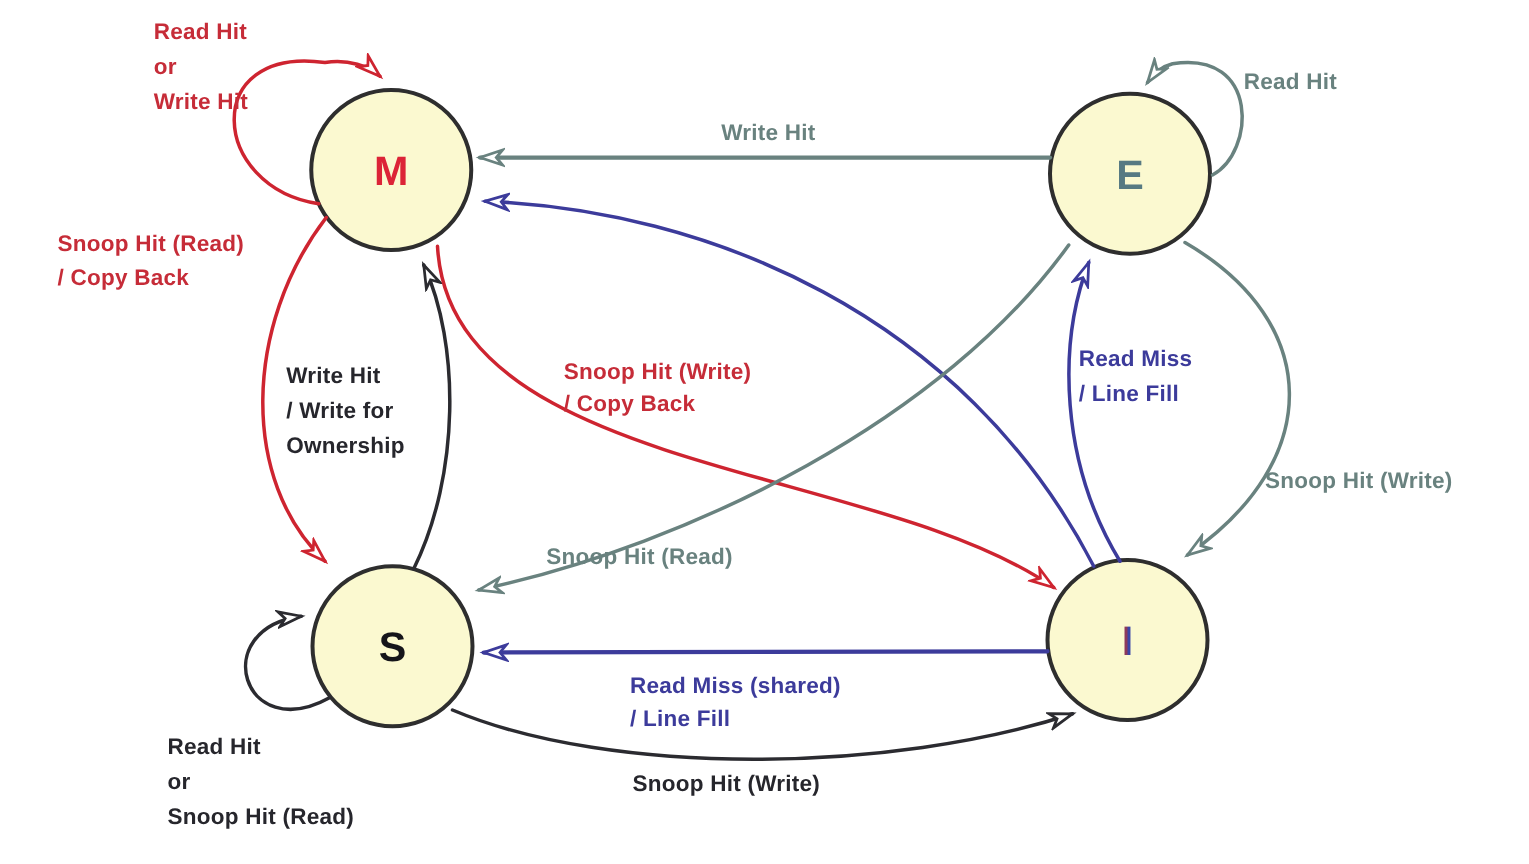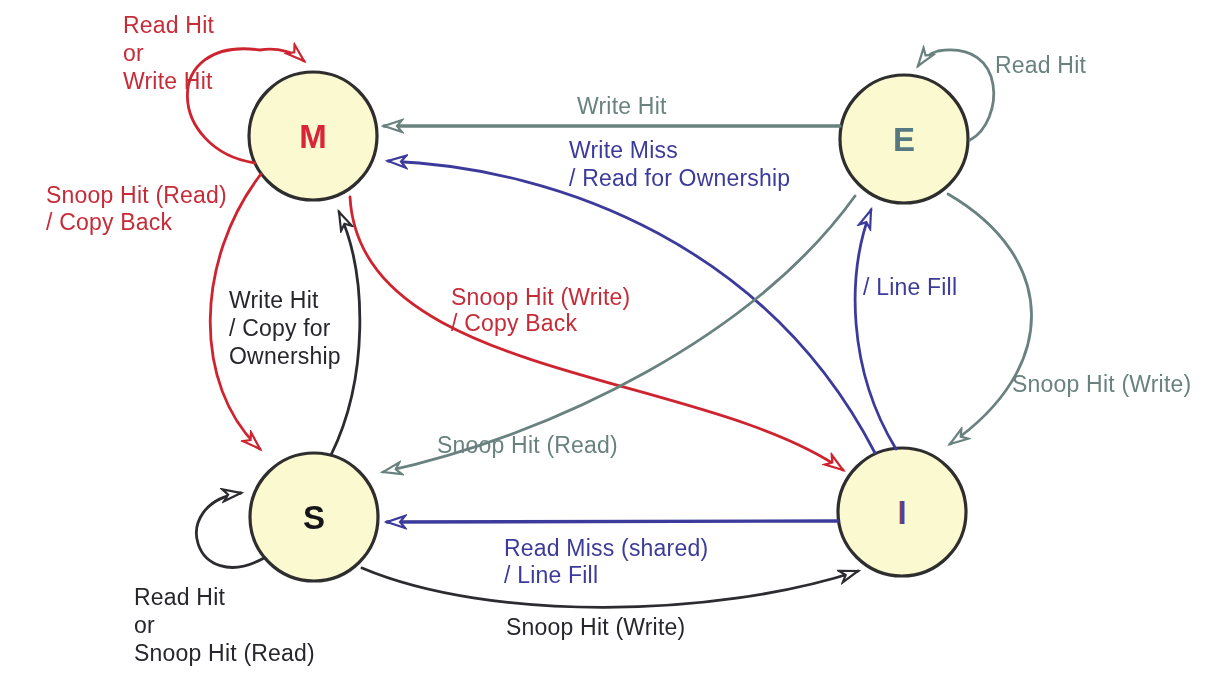--- a/index.html
+++ b/index.html
@@ -2,21 +2,21 @@
 <html><head>
 <meta charset="utf-8">
 <style>
   html,body{margin:0;padding:0;background:#ffffff;}
   .stage{
     position:relative;width:1223px;height:691px;background:#ffffff;
     font-family:"Liberation Sans",sans-serif;overflow:hidden;
   }
   .stage svg{position:absolute;left:0;top:0;}
   .lbl{
-    position:absolute;font-weight:normal;font-size:23px;line-height:28px;
+    position:absolute;font-weight:bold;font-size:18px;line-height:28px;
     white-space:nowrap;letter-spacing:0.2px;
   }
   .lbl.red{color:#C62C38;}
   .lbl.slate{color:#69827F;}
   .lbl.purple{color:#3C3B9B;}
   .lbl.black{color:#26262C;}
   .lh26{line-height:26px;}
   .lh27{line-height:27px;}
   .node-circle{fill:#FBF9D0;stroke:#2E2E2E;stroke-width:3.2;}
   .state-letter{font-family:"Liberation Sans",sans-serif;font-weight:bold;font-size:33px;text-anchor:middle;}
@@ -86,46 +86,43 @@
   </div>
 
   <div class="lbl slate" style="left:995px;top:51px">
     <div>Read Hit</div>
   </div>
 
   <div class="lbl slate" style="left:577px;top:92px">
     <div>Write Hit</div>
   </div>
 
-  <div class="lbl purple" style="left:569px;top:136px">
-    <div>Write Miss</div>
-    <div>/ Read for Ownership</div>
-  </div>
 
   <div class="lbl red lh27" style="left:46px;top:182px">
     <div>Snoop Hit (Read)</div>
     <div>/ Copy Back</div>
   </div>
 
   <div class="lbl black" style="left:229px;top:286px">
     <div>Write Hit</div>
-    <div>/ Copy for</div>
+    <div>/ Write for</div>
     <div>Ownership</div>
   </div>
 
   <div class="lbl red lh26" style="left:451px;top:284px">
     <div>Snoop Hit (Write)</div>
     <div>/ Copy Back</div>
   </div>
 
   <div class="lbl slate" style="left:437px;top:431px">
     <div>Snoop Hit (Read)</div>
   </div>
 
   <div class="lbl purple" style="left:863px;top:273px">
+    <div>Read Miss</div>
     <div>/ Line Fill</div>
   </div>
 
   <div class="lbl slate" style="left:1012px;top:370px">
     <div>Snoop Hit (Write)</div>
   </div>
 
   <div class="lbl purple lh27" style="left:504px;top:535px">
     <div>Read Miss (shared)</div>
     <div>/ Line Fill</div>

